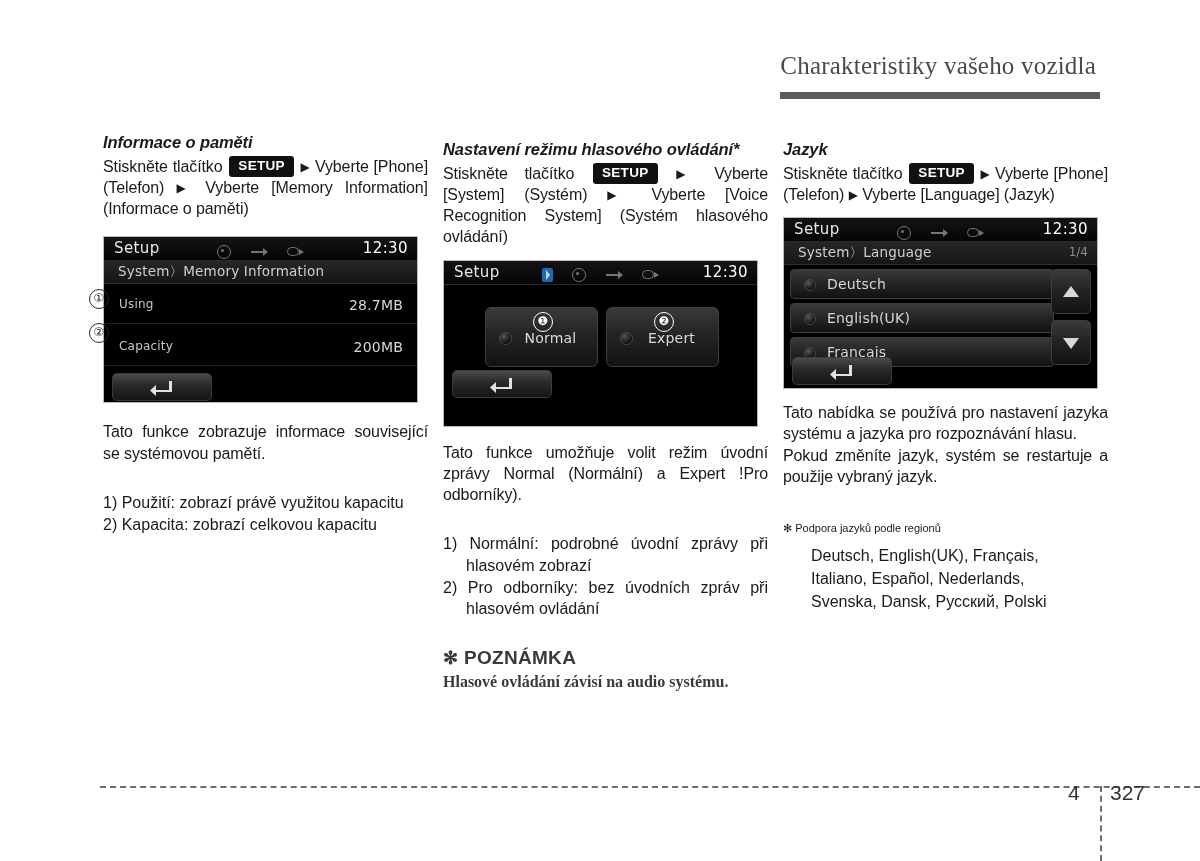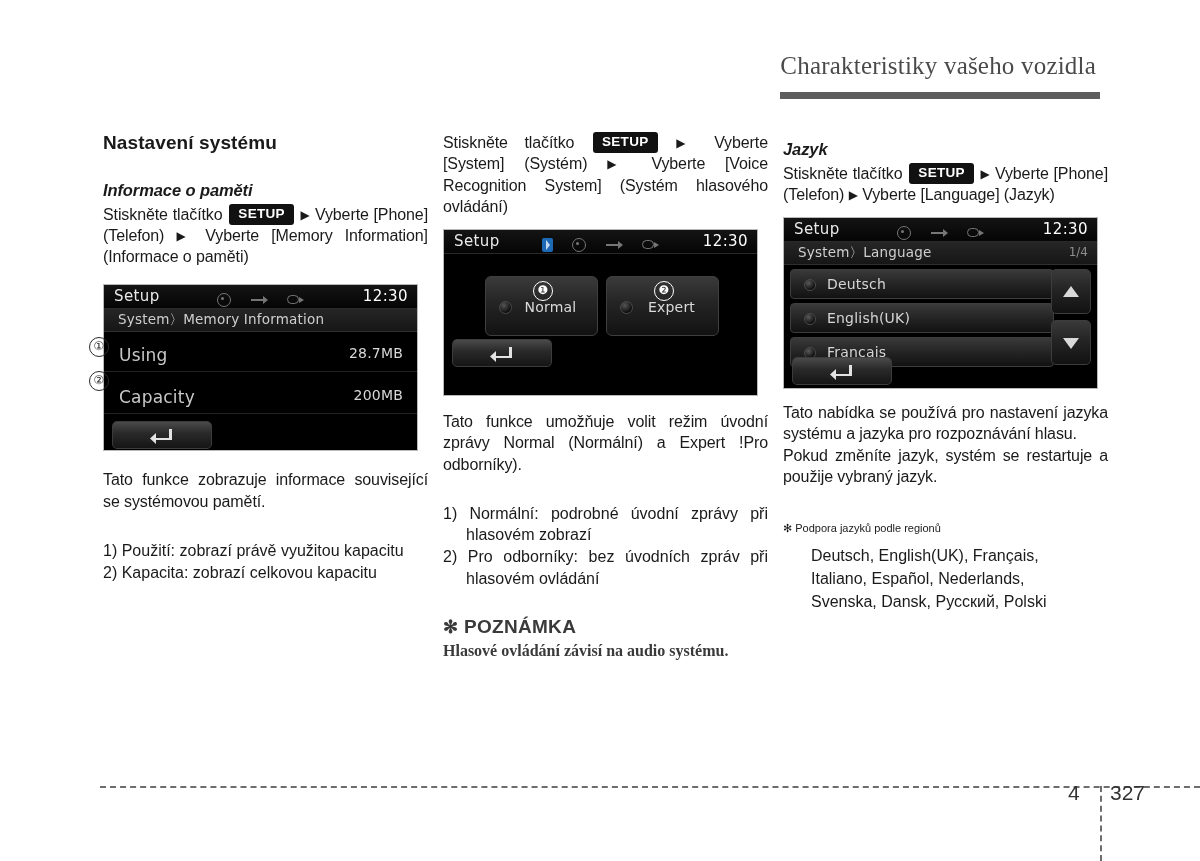--- a/index.html
+++ b/index.html
@@ -246,21 +246,21 @@
 
   
   .mem-row {
     position: relative;
     height: 33px;
     border-bottom: 1px solid #222222;
     margin-top: 8px;
   }
   .mem-row .lbl {
     position: absolute; left: 15px; top: 7px;
-    font-size: 17px; color: #c8c8c8;
+    font-size: 12px; color: #c8c8c8;
     letter-spacing: .2px;
   }
   .mem-row .val {
     position: absolute; right: 14px; top: 7px;
     font-size: 14px; color: #d8d8d8;
     letter-spacing: .2px;
   }
 
   .back-bar {
     position: relative;
@@ -431,21 +431,20 @@
 </head>
 <body>
 
 <div id="page-header">
   <div id="header-title">Charakteristiky vašeho vozidla</div>
   <div id="header-rule"></div>
 </div>
 
 <div class="col" id="col-1">
 
-  <h2 class="sec-title">Nastavení systému</h2>
 
   <h3 class="sub-title">Informace o paměti</h3>
 
   <p class="body"><span>Stiskněte tlačítko</span> <span class="setup-chip">SETUP</span> <span class="arrow">▶</span> <span>Vyberte [Phone] (Telefon)</span> <span class="arrow">▶</span> <span>Vyberte [Memory Information] (Informace o paměti)</span></p>
 
   <div style="position:relative; margin-top:17px;">
     <div class="device" style="width:315px; height:167px;">
       <div class="dev-topbar">
         <div class="dev-title">Setup</div>
         <div class="dev-icons">
@@ -483,20 +482,21 @@
   <p class="body" style="margin-top:18px;">Tato funkce zobrazuje informace související se systémovou pamětí.</p>
 
   <ol class="numlist" style="margin-top:28px;">
     <li class="justify"><span>1)</span> <span class="li-inner">Použití: zobrazí právě využitou kapacitu</span></li>
     <li><span>2)</span> <span class="li-inner">Kapacita: zobrazí celkovou kapacitu</span></li>
   </ol>
 </div>
 
 <div class="col" id="col-2">
 
+  <h3 class="sub-title" style="margin-top:7px;">Nastavení režimu hlasového ovládání*</h3>
 
   <p class="body"><span>Stiskněte tlačítko</span> <span class="setup-chip">SETUP</span> <span class="arrow">▶</span> <span>Vyberte [System] (Systém)</span> <span class="arrow">▶</span> <span>Vyberte [Voice Recognition System] (Systém hlasového ovládání)</span></p>
 
   <div style="position:relative; margin-top:12px;">
     <div class="device" style="width:315px; height:167px;">
       <div class="dev-topbar">
         <div class="dev-title">Setup</div>
         <div class="dev-icons">
           <span class="ic ic-bt"></span>
           <span class="ic ic-disc"></span>

